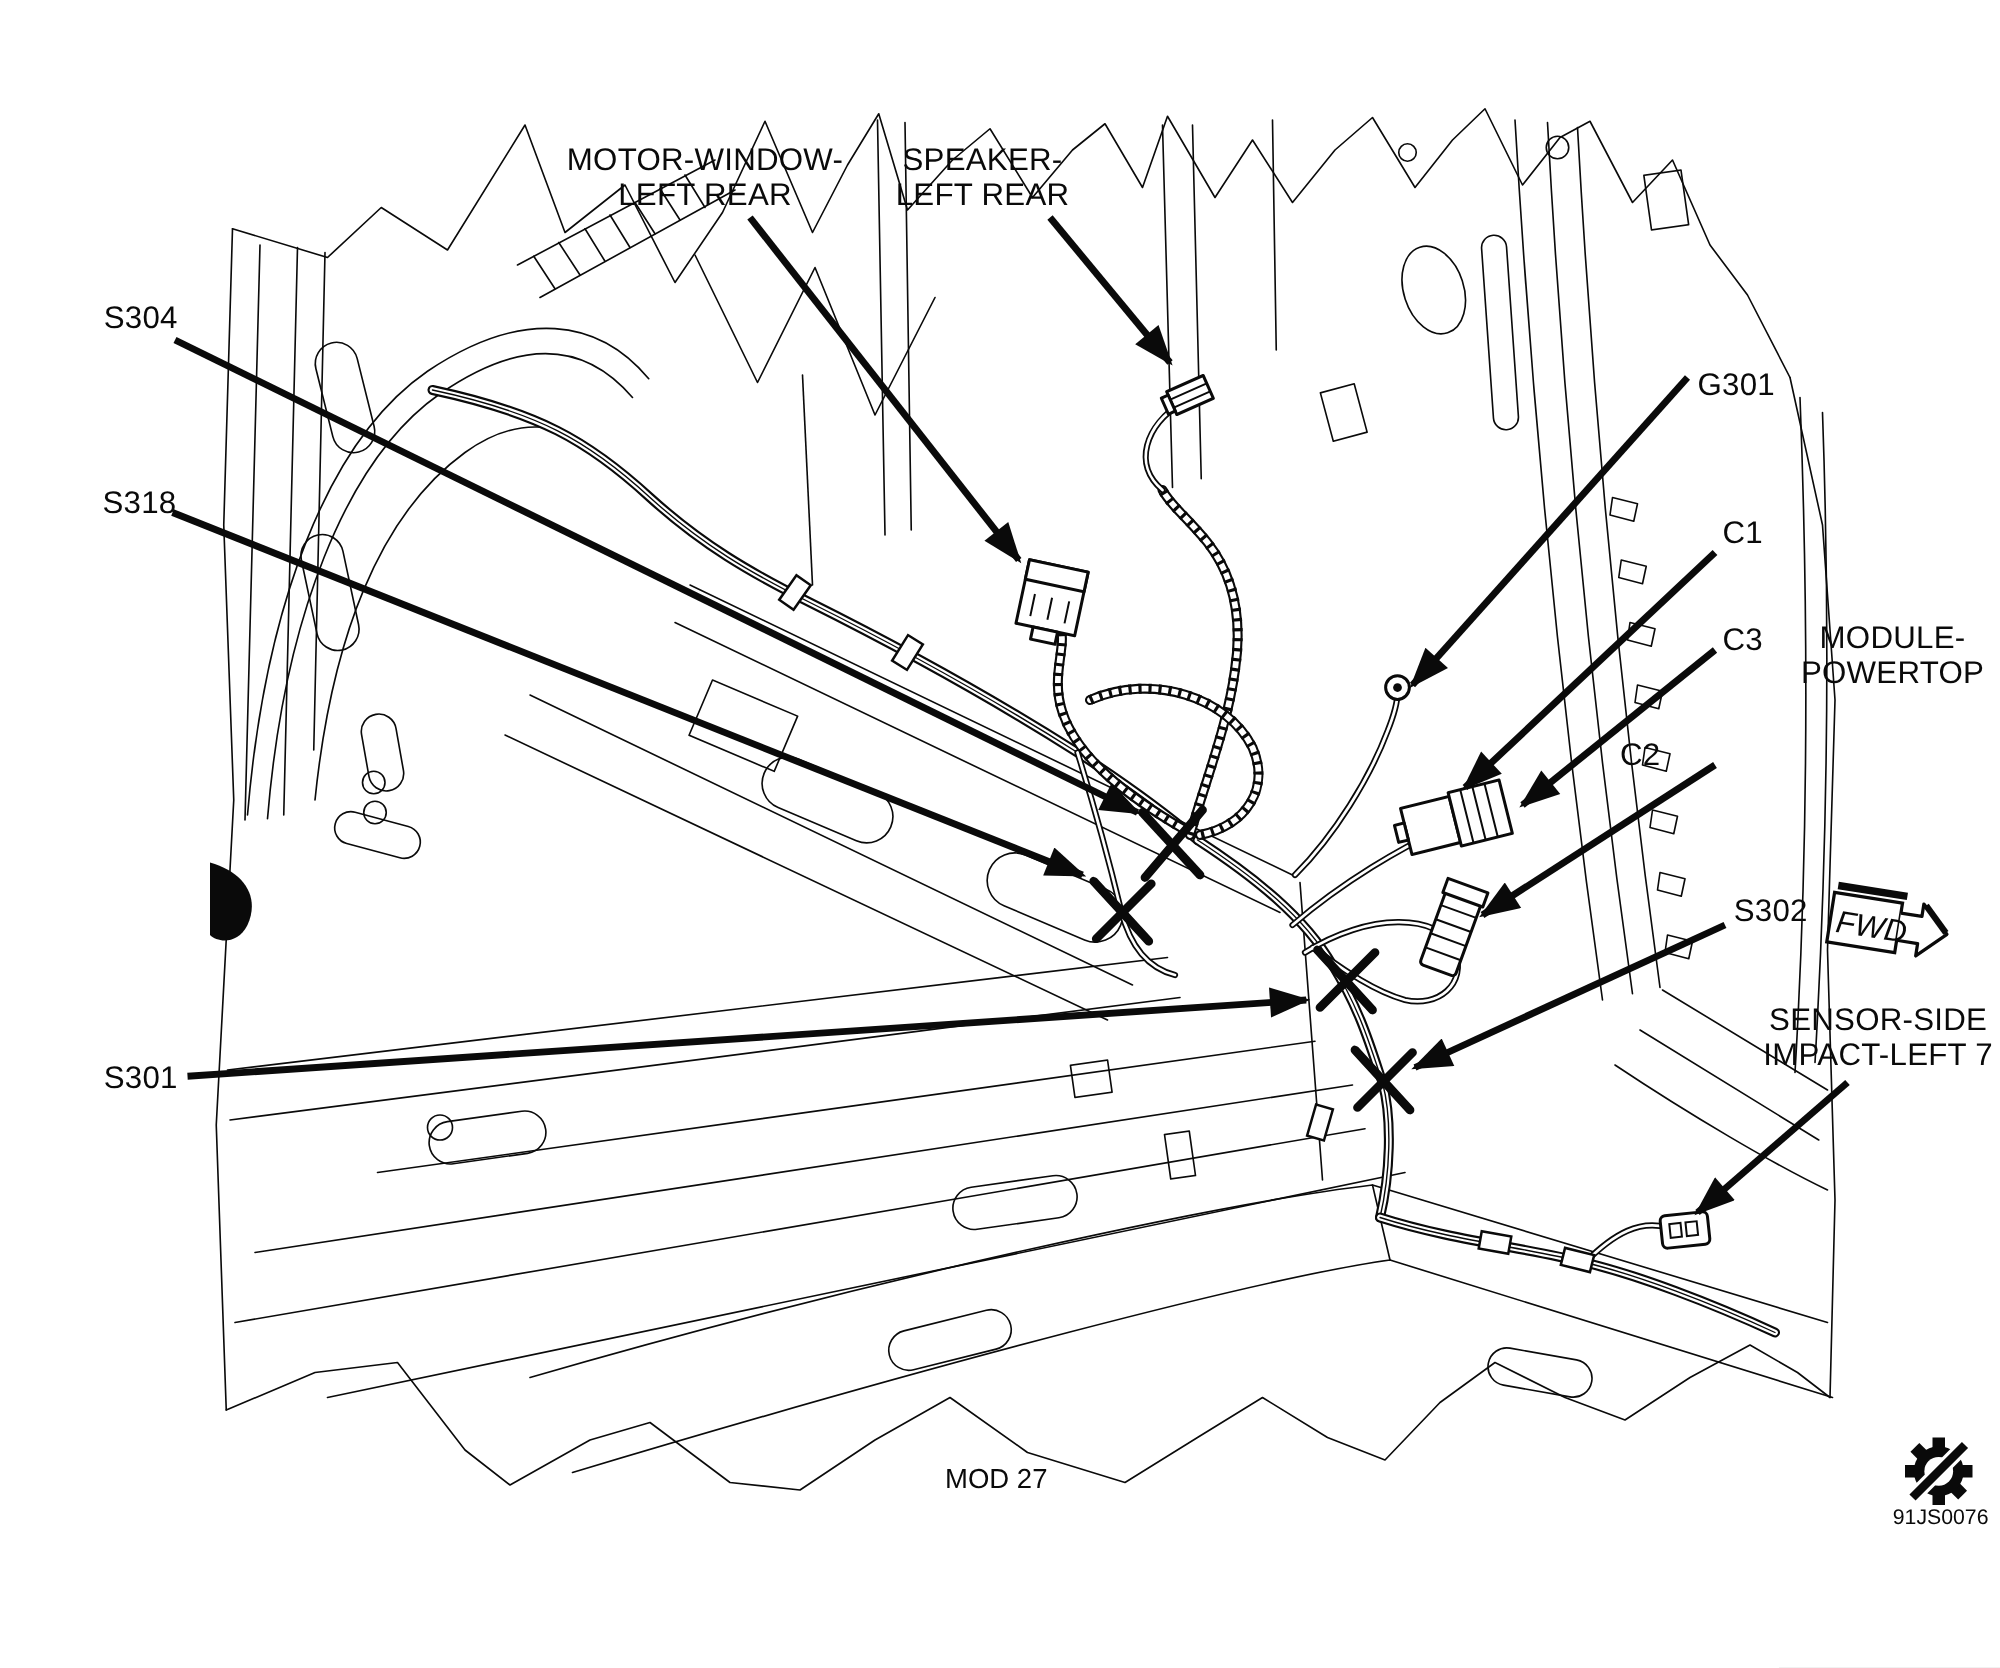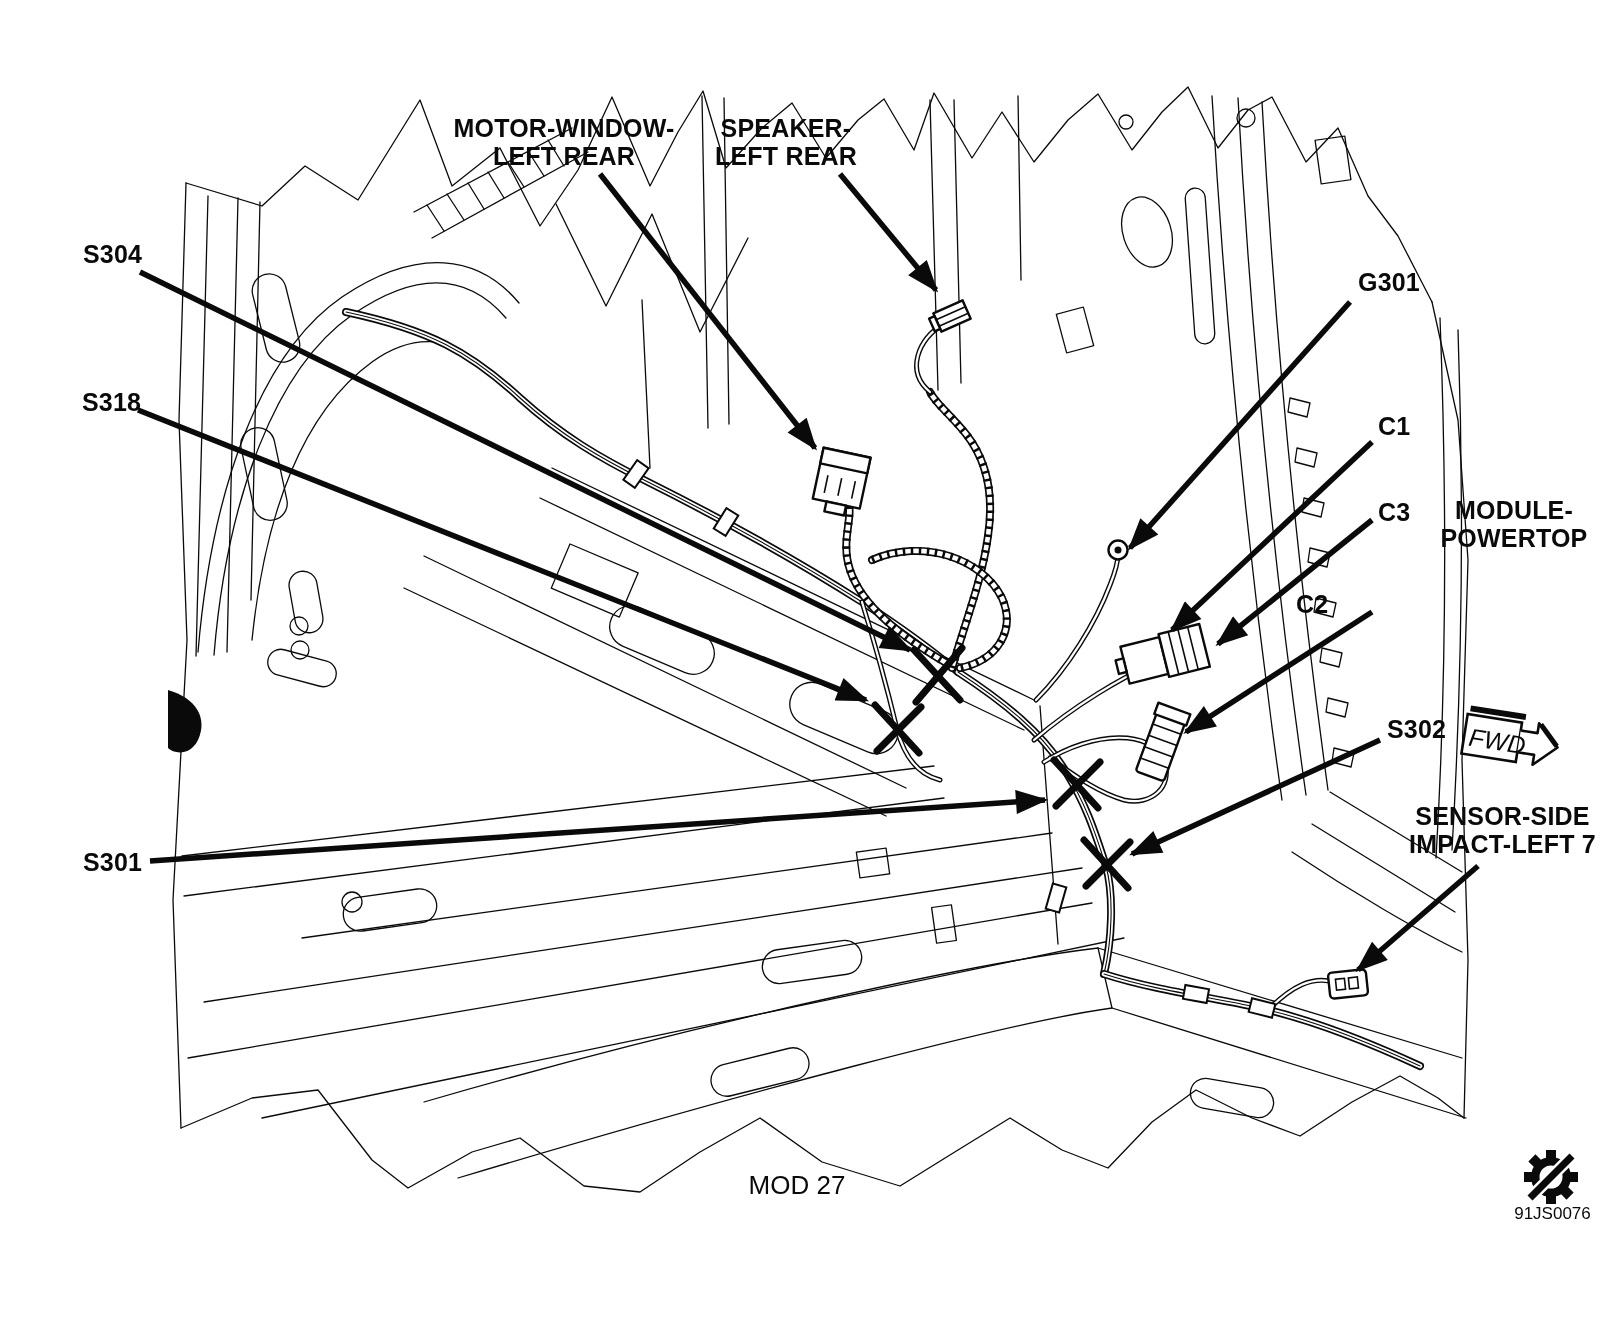--- a/index.html
+++ b/index.html
@@ -1,22 +1,22 @@
 <!DOCTYPE html>
 <html><head>
 <meta charset="utf-8">
 <style>
   html,body{margin:0;padding:0;background:#e8e8e8;}
   #page{position:relative;width:1600px;height:1334px;background:#ffffff;overflow:hidden;
         font-family:"Liberation Sans",sans-serif;color:#0a0a0a;}
   #art{position:absolute;left:0;top:0;}
-  .callout{position:absolute;font-size:25px;line-height:28px;font-weight:700;
+  .callout{position:absolute;font-size:25px;line-height:28px;font-weight:400;
            letter-spacing:.2px;white-space:nowrap;color:#0a0a0a;}
   .center{text-align:center;}
-  .footer{position:absolute;font-size:26px;color:#0a0a0a;}
+  .footer{position:absolute;font-size:22px;color:#0a0a0a;}
   .figcode{position:absolute;font-size:17px;color:#0a0a0a;}
   
   .ln{fill:none;stroke:#0a0a0a;stroke-width:1.3;stroke-linecap:round;stroke-linejoin:round;}
   .lnf{fill:#ffffff;stroke:#0a0a0a;stroke-width:1.3;stroke-linejoin:round;}
   .tube-b{fill:none;stroke:#0a0a0a;stroke-width:8;stroke-linecap:round;}
   .tube-w{fill:none;stroke:#ffffff;stroke-width:4.6;stroke-linecap:round;}
   .tube-c{fill:none;stroke:#0a0a0a;stroke-width:1.1;stroke-linecap:round;}
   .tube-r{fill:none;stroke:#0a0a0a;stroke-width:8;stroke-dasharray:2.5 5.5;stroke-linecap:butt;}
   .wire-b{fill:none;stroke:#0a0a0a;stroke-width:5;stroke-linecap:round;}
   .wire-w{fill:none;stroke:#ffffff;stroke-width:2.2;stroke-linecap:round;}
@@ -273,21 +273,21 @@
     <div>SPEAKER-</div>
     <div>LEFT REAR</div>
   </div>
 
   <div class="callout" style="left:83px;top:240px">S304</div>
 
   <div class="callout" style="left:82px;top:388px">S318</div>
 
   <div class="callout" style="left:83px;top:848px">S301</div>
 
-  <div class="callout" style="left:1358px;top:268px">G301</div>
+  <div class="callout" style="left:1358px;top:294px">G301</div>
 
   <div class="callout" style="left:1378px;top:412px">C1</div>
 
   <div class="callout" style="left:1378px;top:498px">C3</div>
 
   <div class="callout center" style="left:1424px;top:496px;width:180px">
     <div>MODULE-</div>
     <div>POWERTOP</div>
   </div>
 

